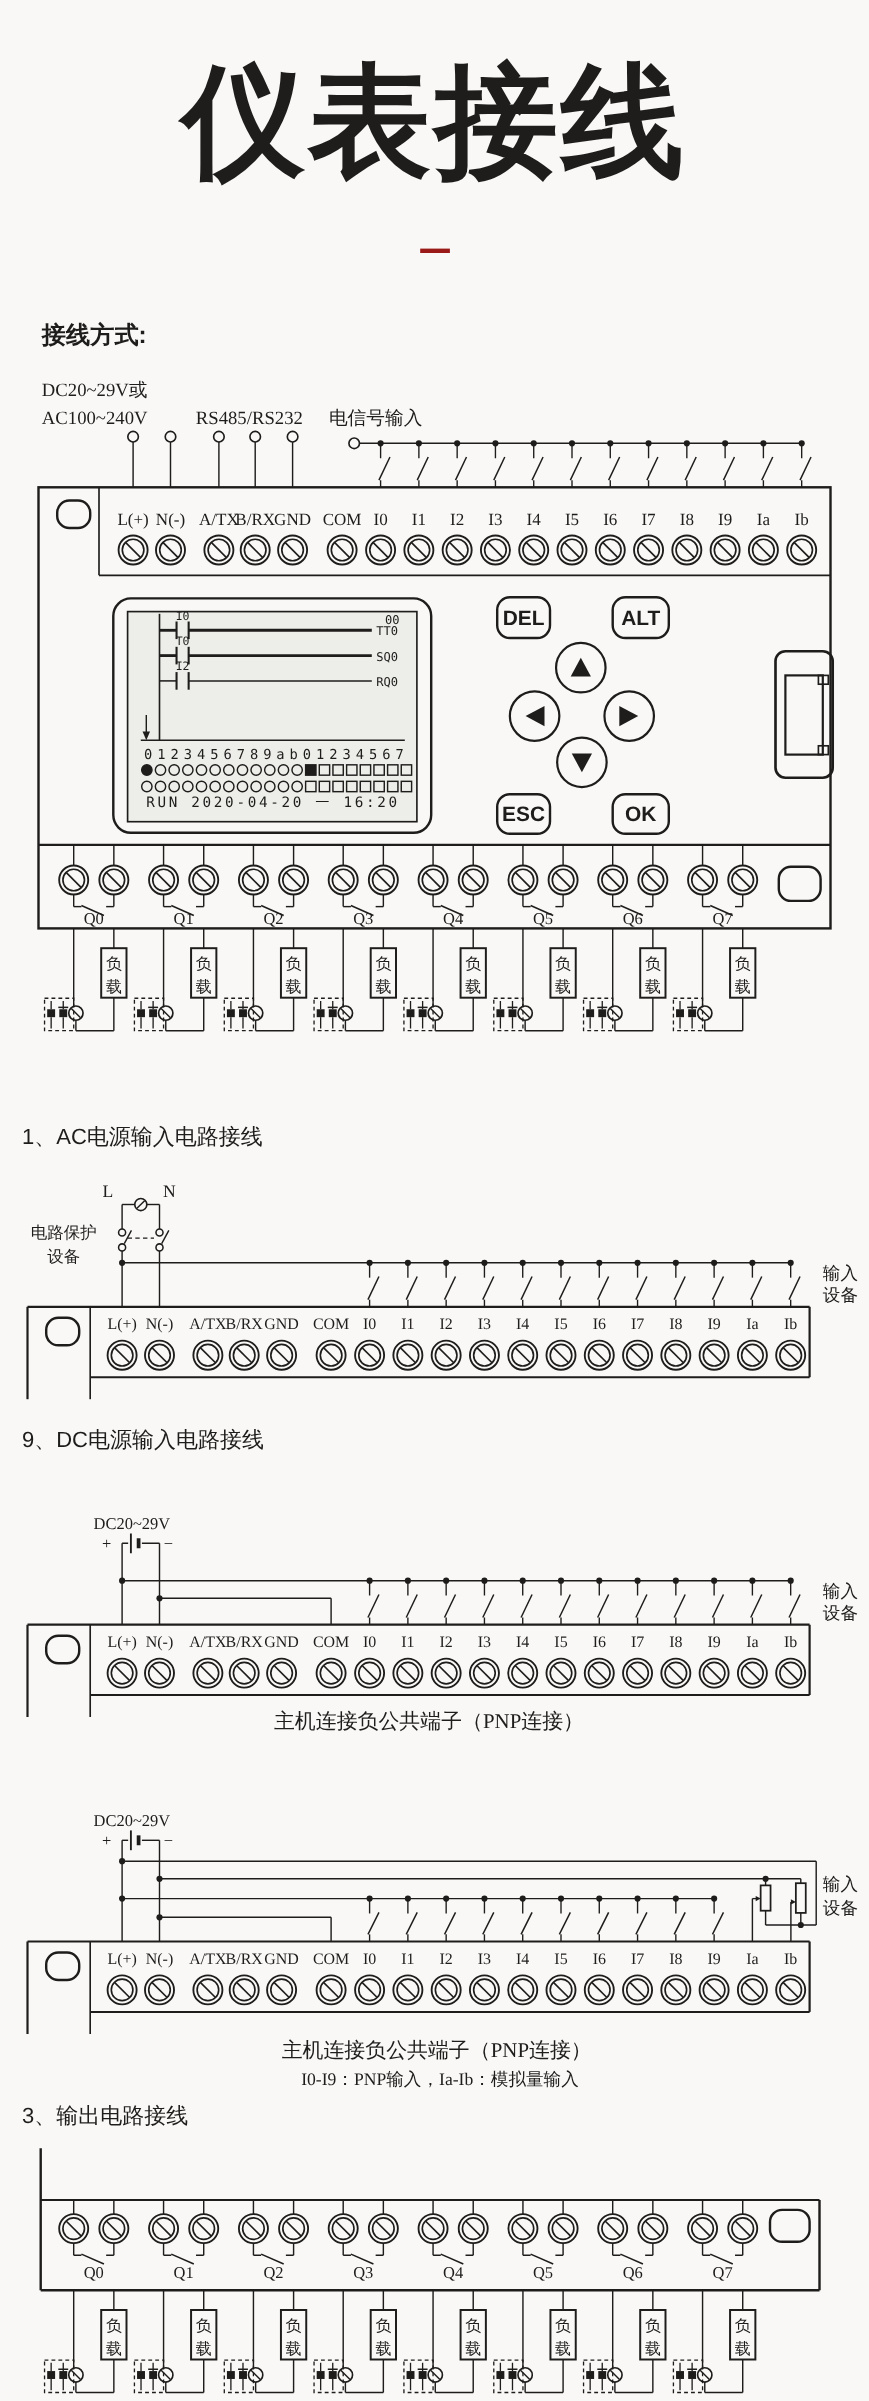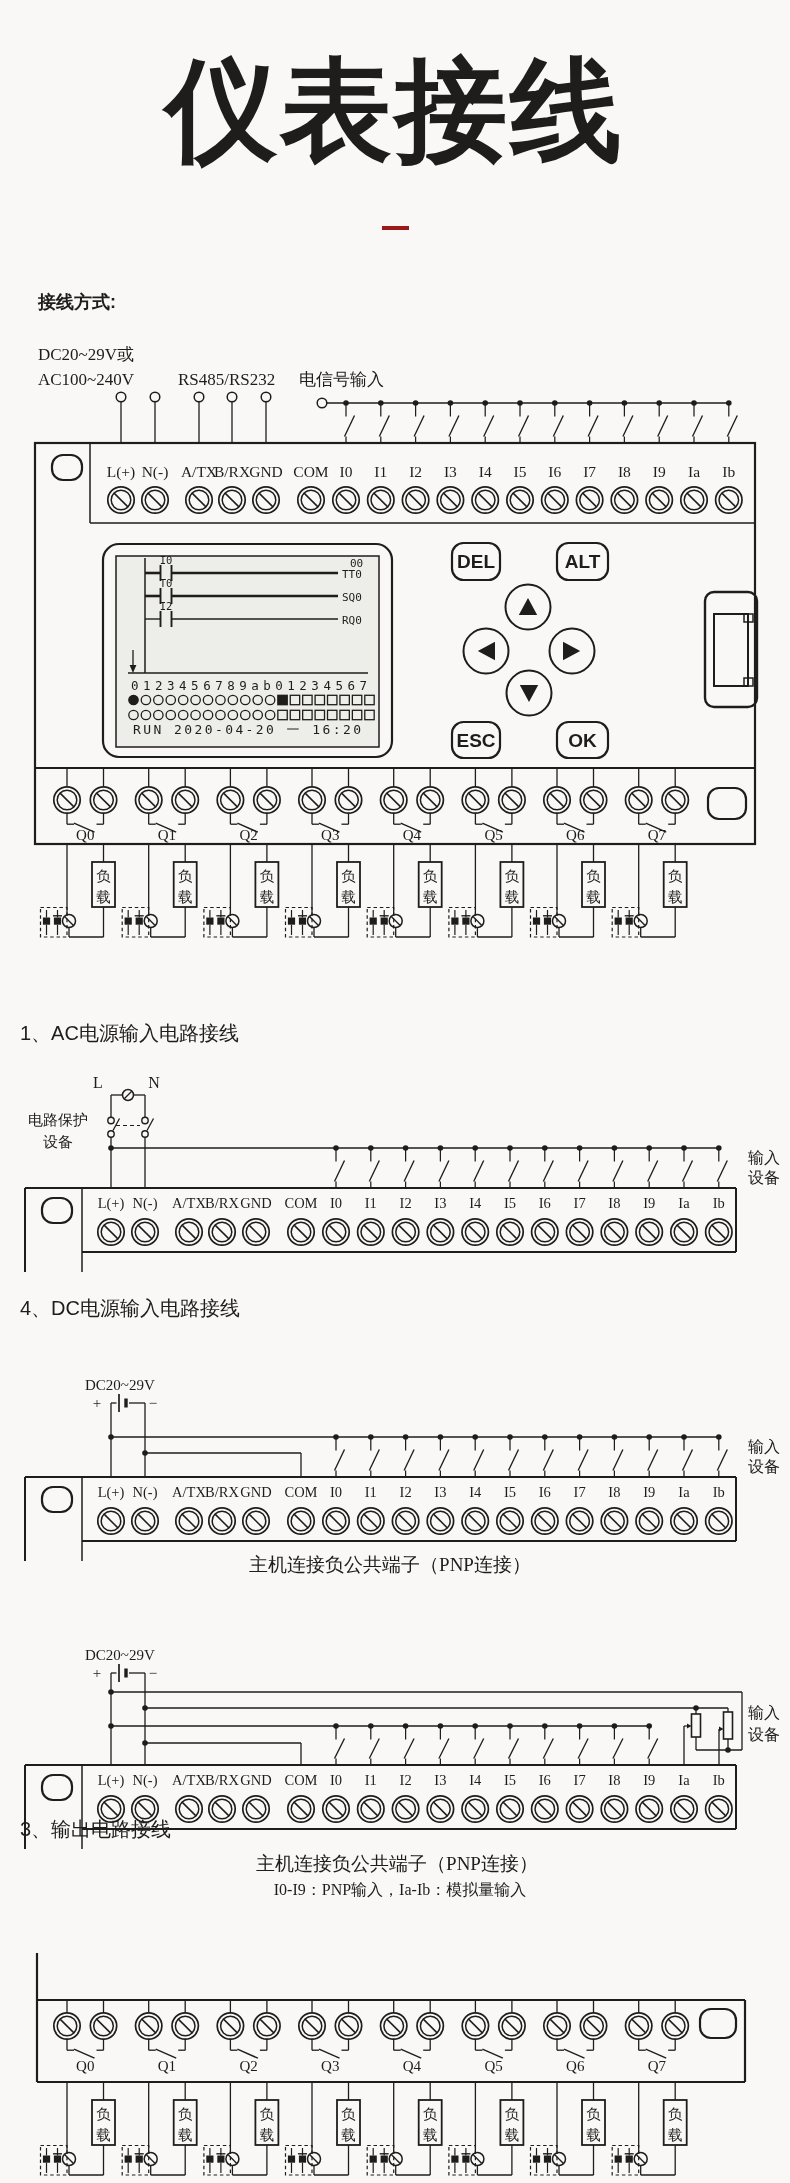--- a/index.html
+++ b/index.html
@@ -2,26 +2,26 @@
 <html><head>
 <meta charset="utf-8">
 <style>
   html,body{margin:0;padding:0;}
   .page{position:relative;width:790px;height:2183px;background:#faf8f6;color:#1e1d1c;
         font-family:"Liberation Sans","DejaVu Sans",sans-serif;overflow:hidden;}
   .abs{position:absolute;}
   .title{top:45px;left:0;width:790px;text-align:center;font-size:112px;font-weight:800;
          letter-spacing:3px;line-height:1.18;}
   .dash{top:226px;left:382px;width:27px;height:4px;}
-  .intro{top:290px;left:38px;font-size:18px;font-weight:bold;}
+  .intro{top:290px;left:38px;font-size:22px;font-weight:bold;}
   .sec-h{left:20px;font-size:20px;font-weight:normal;}
   .cap{text-align:center;font-family:"Liberation Serif","DejaVu Serif",serif;font-size:19px;}
   svg{position:absolute;left:0;display:block;}
   #d1{top:338px}#d2{top:1050px}#d3{top:1330px}#d4{top:1600px}#d5{top:1950px}
-  #h1{top:1020px}#h2{top:1295px}#h3{top:1816px}
+  #h1{top:1020px}#h2{top:1295px}#h3{top:1910px}
   #cap1{top:1262px;left:20px;width:770px}
   #cap2{top:1552px;left:-10px;width:800px}
   #cap3{top:1851px;left:4px;width:786px}
   #note{top:1880px;left:10px;width:780px;font-size:16px}
 </style>
 </head>
 <body>
 
 <div class="page" style="background: rgb(250, 248, 246);">
   <div class="abs title">仪表接线</div>
@@ -678,21 +678,21 @@
       <line x1="711.9" y1="175.1" x2="725.6999999999999" y2="188.9" stroke="#1e1d1c" stroke-width="1.5" fill="none"></line>
       <line x1="82" y1="202" x2="736" y2="202" stroke="#1e1d1c" stroke-width="1.8" fill="none"></line>
       <line x1="25" y1="138" x2="25" y2="222" stroke="#1e1d1c" stroke-width="2" fill="none"></line>
       <line x1="82" y1="138" x2="82" y2="222" stroke="#1e1d1c" stroke-width="1.5" fill="none"></line>
       <line x1="736" y1="138" x2="736" y2="202" stroke="#1e1d1c" stroke-width="2" fill="none"></line>
       <rect x="42" y="148" width="30" height="25" rx="11" fill="none" stroke="#1e1d1c" stroke-width="2.2"></rect>
       <text x="748" y="113" fill="#1e1d1c" font-size="16" text-anchor="start" font-family="&quot;Liberation Serif&quot;,&quot;DejaVu Serif&quot;,serif">输入</text>
       <text x="748" y="133" fill="#1e1d1c" font-size="16" text-anchor="start" font-family="&quot;Liberation Serif&quot;,&quot;DejaVu Serif&quot;,serif">设备</text>
     </svg>
 
-  <div class="abs sec-h" id="h2">4、DC电源输入电路接线</div>
+  <div class="abs sec-h" id="h2">9、DC电源输入电路接线</div>
   <svg id="d3" width="790" height="235" viewBox="0 0 790 235">
       <text x="85" y="60" fill="#1e1d1c" font-size="15" text-anchor="start" font-family="&quot;Liberation Serif&quot;,&quot;DejaVu Serif&quot;,serif">DC20~29V</text>
       <text x="97" y="78" fill="#1e1d1c" font-size="15" text-anchor="middle" font-family="&quot;Liberation Serif&quot;,&quot;DejaVu Serif&quot;,serif">+</text>
       <line x1="111" y1="73" x2="116.5" y2="73" stroke="#1e1d1c" stroke-width="1.3" fill="none"></line>
       <line x1="119" y1="64" x2="119" y2="82" stroke="#1e1d1c" stroke-width="1.7" fill="none"></line>
       <line x1="126" y1="68.5" x2="126" y2="77.5" stroke="#1e1d1c" stroke-width="3.4" fill="none"></line>
       <line x1="129" y1="73" x2="145" y2="73" stroke="#1e1d1c" stroke-width="1.3" fill="none"></line>
       <text x="153" y="78" fill="#1e1d1c" font-size="15" text-anchor="middle" font-family="&quot;Liberation Serif&quot;,&quot;DejaVu Serif&quot;,serif">−</text>
       <line x1="111" y1="73" x2="111" y2="147" stroke="#1e1d1c" stroke-width="1.3" fill="none"></line>
       <line x1="145" y1="73" x2="145" y2="147" stroke="#1e1d1c" stroke-width="1.3" fill="none"></line>

